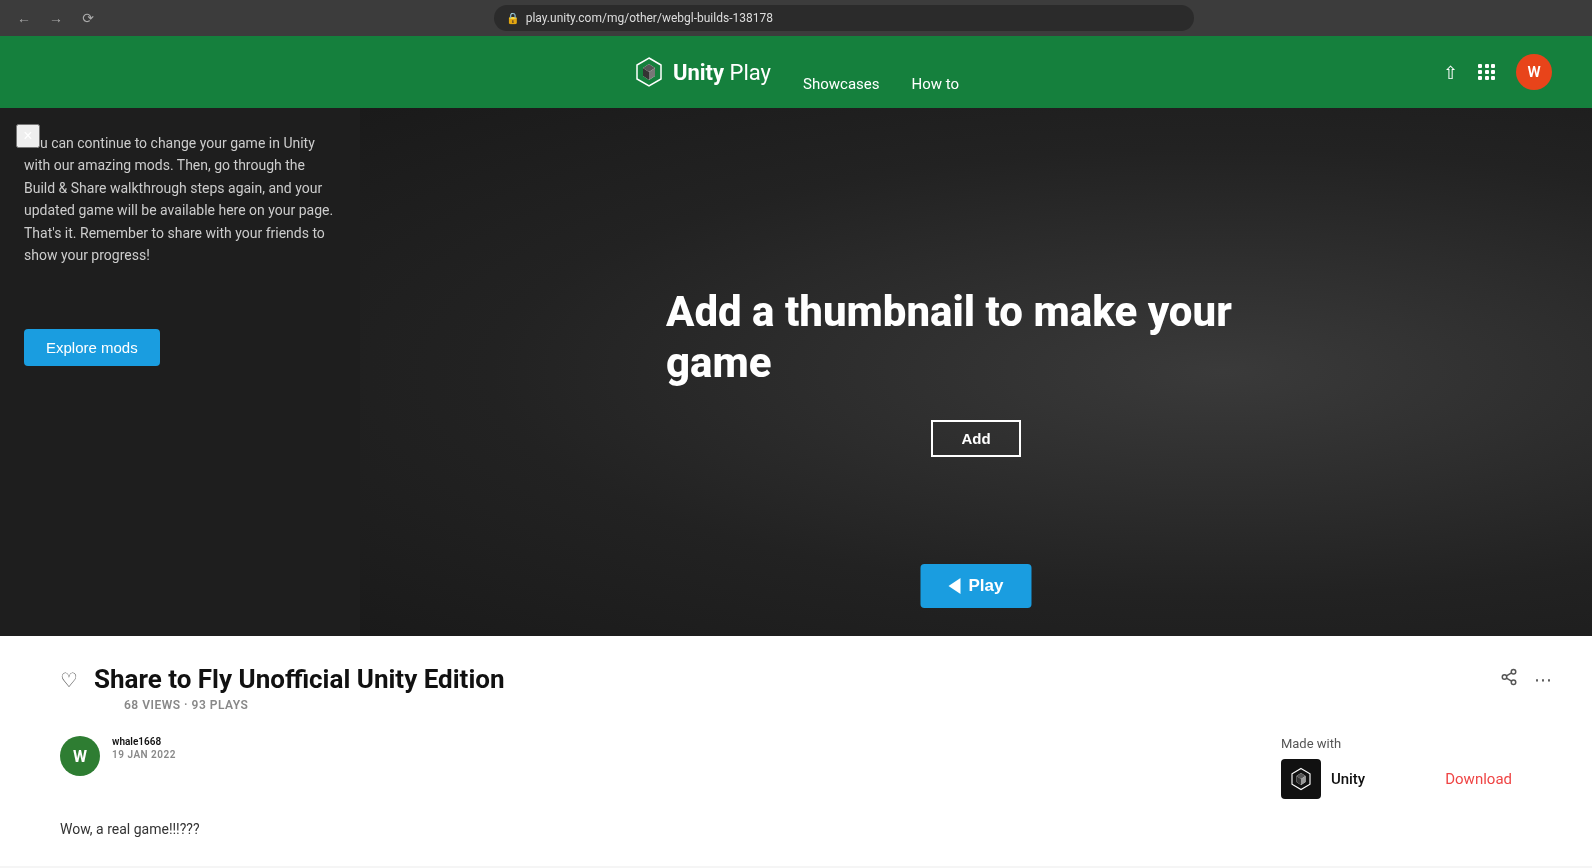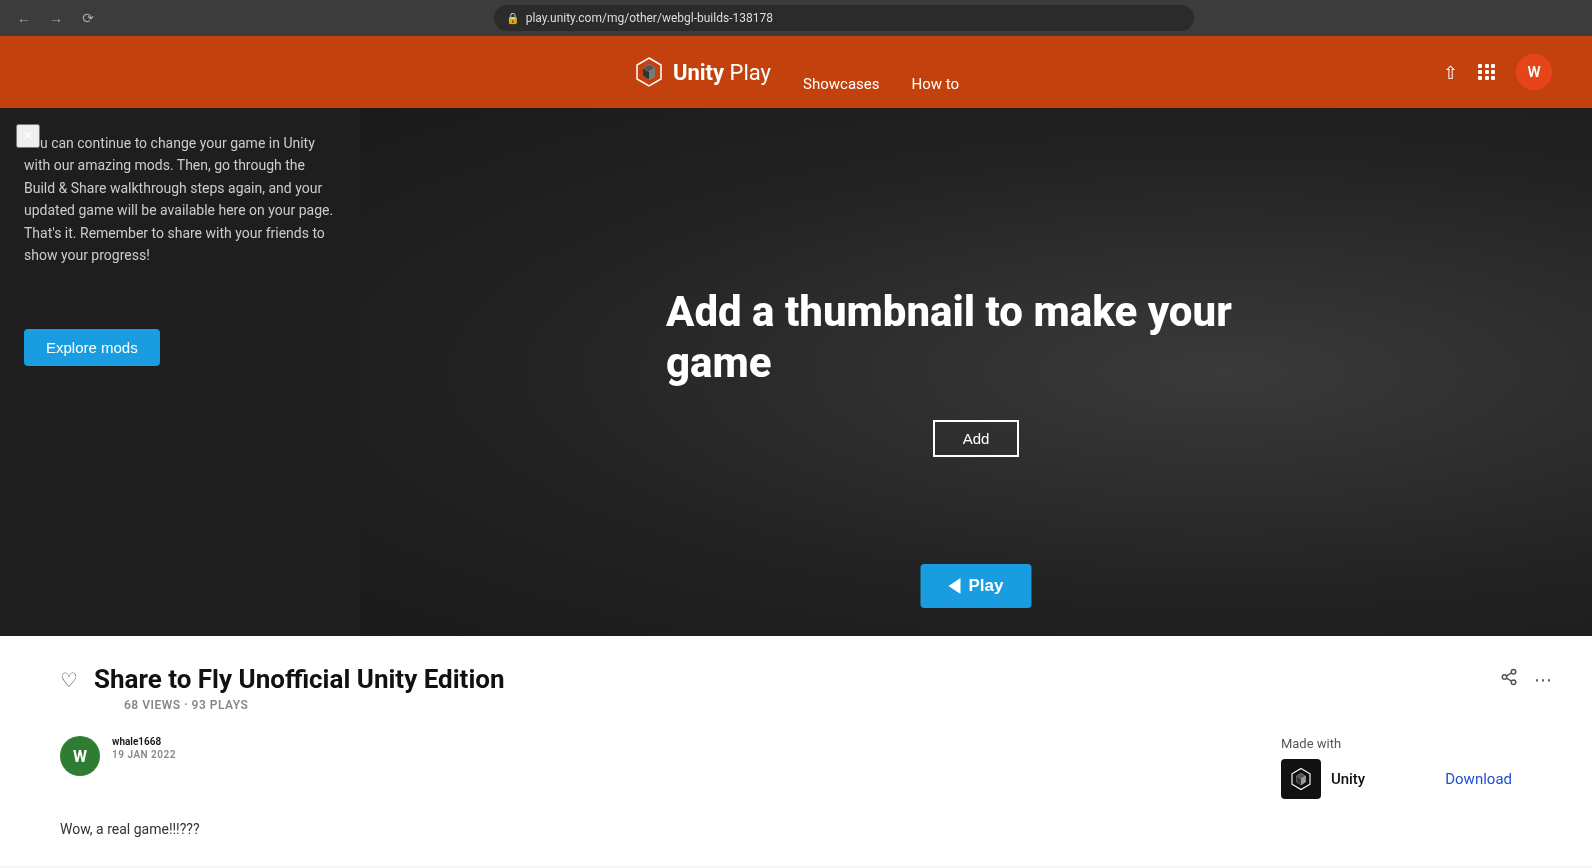--- a/index.html
+++ b/index.html
@@ -31,21 +31,21 @@
       gap: 6px;
       max-width: 700px;
       margin: 0 auto;
     }
     .address-bar .lock-icon { color: #aaa; font-size: 11px; }
     .address-bar .url-text { color: #ddd; font-size: 12px; }
 
     
     .navbar {
       width: 100%;
-      background: #c2410c;
+      background: #15803d;
       height: 72px;
       display: flex;
       align-items: center;
       padding: 0 40px;
       position: relative;
     }
     .navbar-left {
       display: flex;
       align-items: center;
       gap: 32px;
@@ -206,21 +206,21 @@
     .add-btn {
       position: relative;
       z-index: 2;
       margin-top: 32px;
       background: transparent;
       color: white;
       border: 2px solid white;
       padding: 8px 28px;
       font-size: 15px;
       cursor: pointer;
-      font-weight: 400;
+      font-weight: 700;
     }
     .play-btn {
       position: absolute;
       bottom: 28px;
       right: 50%;
       transform: translateX(50%);
       z-index: 2;
       background: #1a9de0;
       color: white;
       border: none;
@@ -352,21 +352,21 @@
       align-items: center;
       justify-content: center;
       border-radius: 4px;
     }
     .unity-engine-name {
       font-size: 15px;
       color: #111;
       font-weight: 500;
     }
     .download-link {
-      color: #1d4ed8;
+      color: #ef4444;
       font-size: 15px;
       text-decoration: none;
       cursor: pointer;
     }
 
     
     .comment-section {
       margin-top: 20px;
       padding-left: 0;
     }

